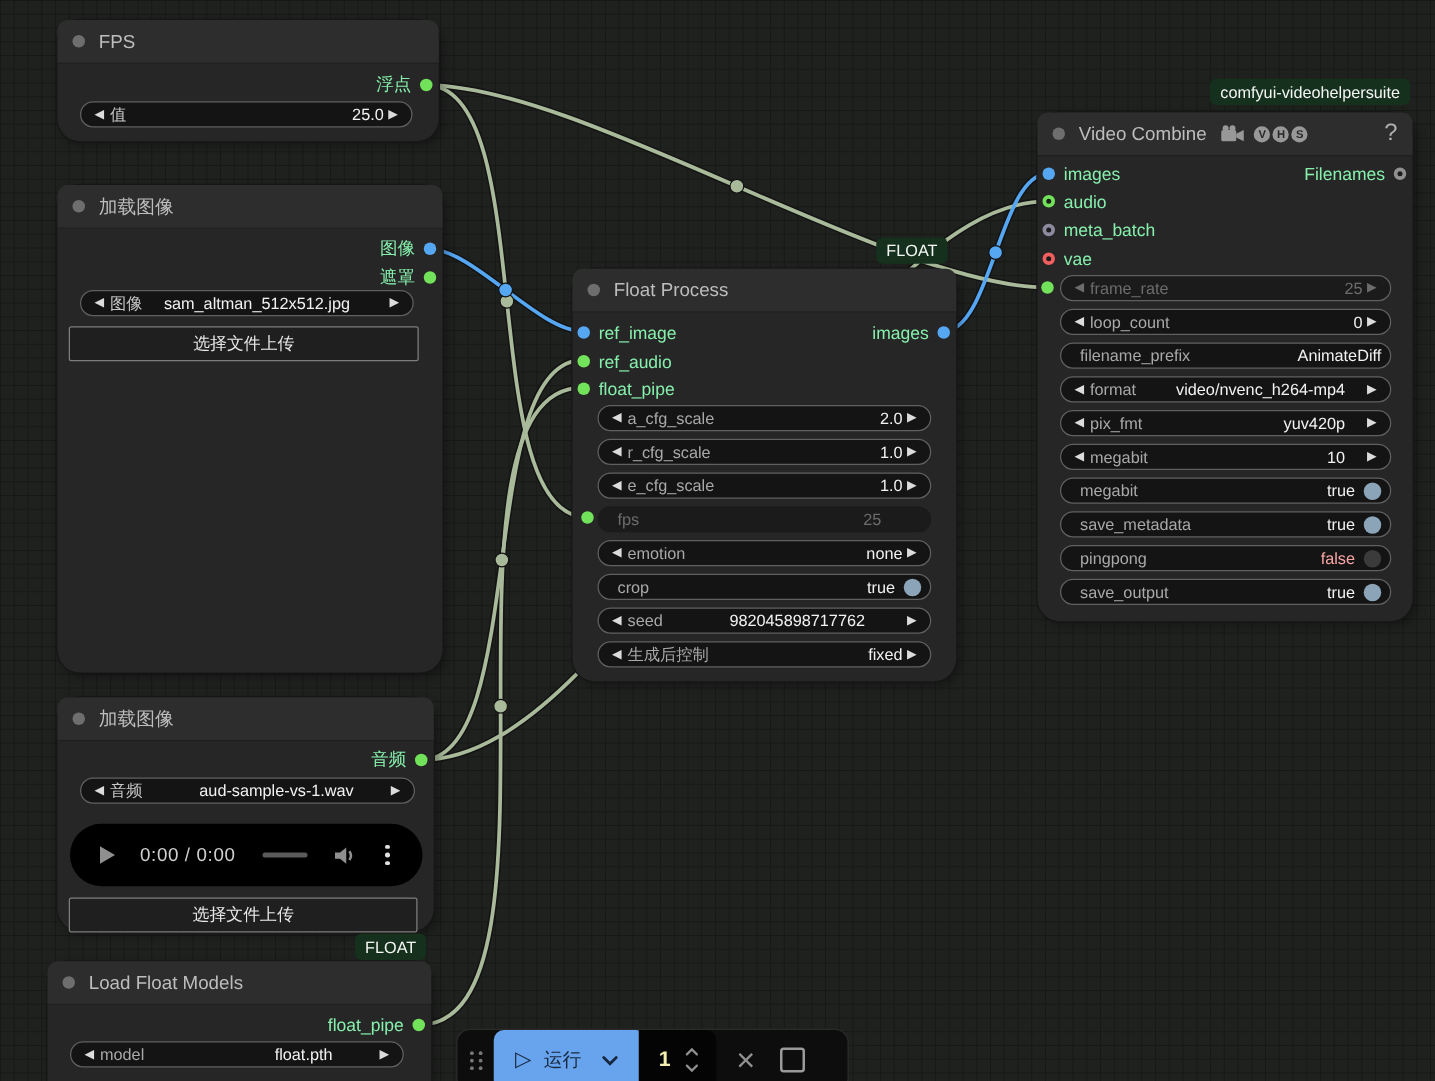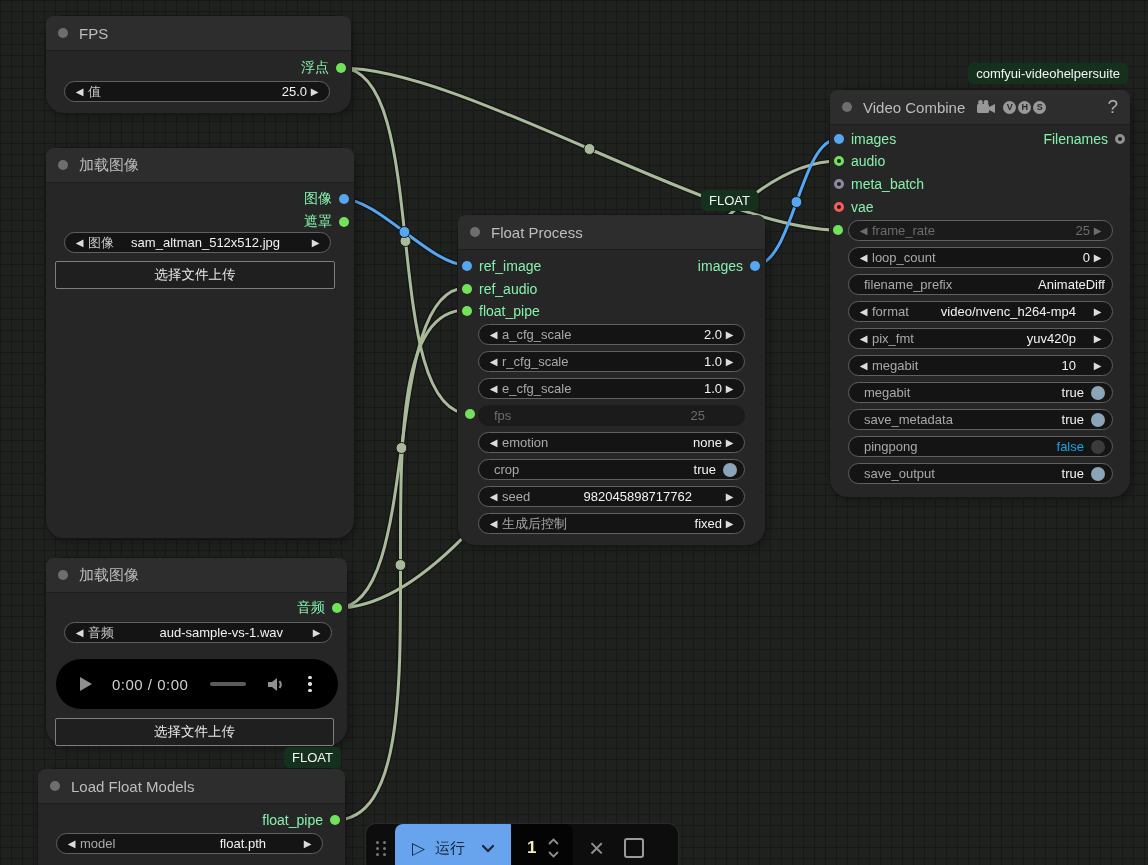--- a/index.html
+++ b/index.html
@@ -31,21 +31,21 @@
   .widget{position:absolute;height:21px;border-radius:11px;background:#141414;
     border:1px solid #606060;display:flex;align-items:center;padding:0 7px;font-size:13px;
     box-sizing:border-box;}
   .warr{font-size:10px;color:#dcdcdc;width:15px;text-align:center;flex:none;}
   .wlabel{margin-left:1px;color:#a9a9a9;white-space:nowrap;}
   .wvalue{margin-left:auto;color:#f2f2f2;white-space:nowrap;}
   .widget.plain{padding-left:14px;}
   .widget.muted{background:#1b1b1b;}
   .widget.muted .wlabel,.widget.muted .wvalue,.widget.muted .warr{color:#6c6c6c;}
   .widget.noborder{border-color:transparent;}
-  .valdim{margin-left:auto;color:#0ea5e9;white-space:nowrap;}
+  .valdim{margin-left:auto;color:#fca5a5;white-space:nowrap;}
   .tog{width:14px;height:14px;border-radius:50%;margin-left:7px;flex:none;}
   .tog.on{background:#8ca4b8;}
   .tog.off{background:#3b3b3b;}
   .btn-widget{position:absolute;height:28px;border:1px solid #7e7e7e;background:#1f1f1f;
     color:#e8e8e8;font-size:13.5px;display:flex;align-items:center;justify-content:center;
     border-radius:2px;box-sizing:border-box;}
   .badge{position:absolute;background:#15301d;color:#f3f6f3;font-size:13px;line-height:21px;
     padding:0 8px;border-radius:5px;white-space:nowrap;z-index:4;}
   .audio-player{position:absolute;background:#000000;border-radius:25px;display:flex;
     align-items:center;color:#c9c9c9;}

